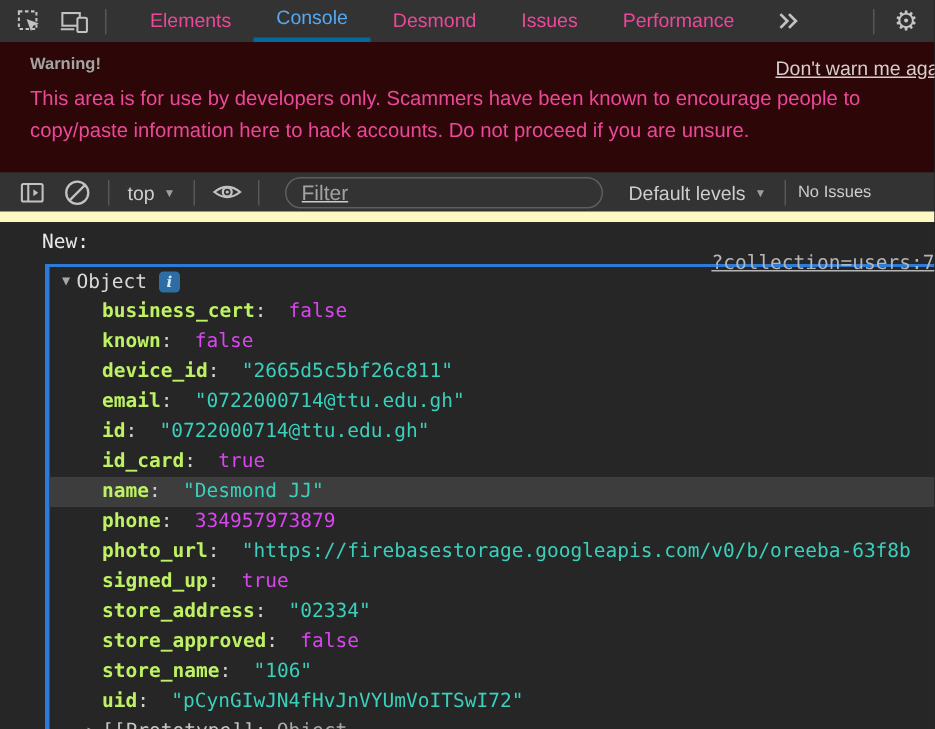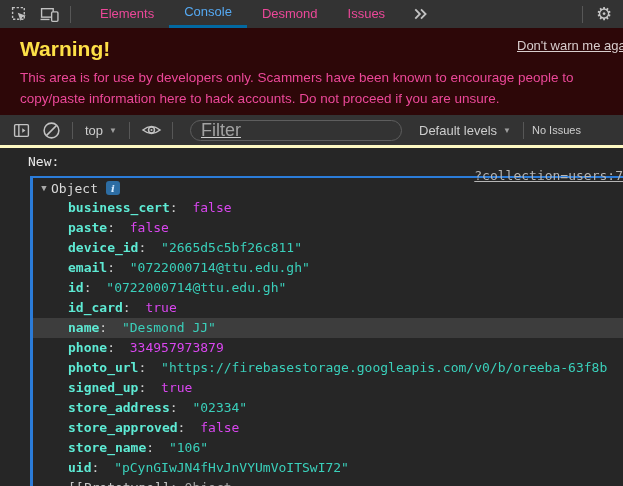--- a/index.html
+++ b/index.html
@@ -27,39 +27,39 @@
   }
   .tab.active { color:#55a9f2; border-bottom:3px solid #0369a1; line-height:24px; }
   .spacer { flex:1; }
   .gear-glyph { font-size:18px; color:#c6c6c6; line-height:1; }
 
   
   .warning {
     position:absolute; top:28px; left:0; right:0; height:87px;
     background:#2d0708; padding:9px 0 0 20px;
   }
-  .warning-title { color:#fde047; font-size:21px; font-weight:bold; margin-bottom:6px; }
+  .warning-title { color:#a3a3a3; font-size:11px; font-weight:bold; margin-bottom:6px; }
   .warning-line { color:#ec4899; font-size:13.5px; line-height:21px; white-space:nowrap; }
   .dismiss {
     position:absolute; top:10px; left:517px; color:#d8cdcd; font-size:13px;
     text-decoration:underline; white-space:nowrap; cursor:pointer;
   }
 
   
   .toolbar {
     position:absolute; top:115px; left:0; right:0; height:33px;
     background:#333333; display:flex; align-items:center; padding-left:8px;
-    border-bottom:3px solid #fef9c3;
+    border-bottom:7px solid #fef9c3;
   }
   .drop { display:flex; align-items:center; gap:6px; color:#cecece; font-size:13px;
           margin:0 4px; cursor:pointer; white-space:nowrap; }
   .caret { font-size:8px; color:#9e9e9e; }
   .filter {
     width:212px; height:21px; border:1px solid #5e5e5e; border-radius:11px;
-    background:transparent; color:#cccccc; font-size:18px; padding:0 10px;
+    background:transparent; color:#cccccc; font-size:14px; padding:0 10px;
     margin:0 9px; outline:none; font-family:"Liberation Sans", sans-serif; flex:none;text-decoration:underline;
   }
   .filter::placeholder { color:#a2a2a2; }
   .issues { color:#cecece; font-size:11px; white-space:nowrap; cursor:pointer; }
 
   
   .console-area {
     position:absolute; top:148px; left:0; right:0; bottom:0;
     background:#262626; font-family:"DejaVu Sans Mono","Liberation Mono",monospace;
     font-size:13px;
@@ -77,21 +77,21 @@
          text-align:center; }
   .obj-title { margin-right:8px; }
   .info-badge {
     width:14px; height:14px; border-radius:3px; background:#2d6da3; color:#d7ecff;
     font-size:10px; font-weight:bold; font-style:italic;
     display:inline-flex; align-items:center; justify-content:center;
     font-family:"DejaVu Serif", serif; cursor:pointer;
   }
   .prop-row { height:20px; line-height:20px; padding-left:35px; white-space:nowrap; }
   .prop-row.highlight { background:#3d3d3d; }
-  .prop-name { color:#5eead4; font-weight:bold; }
+  .prop-name { color:#bef264; font-weight:bold; }
   .prop-name::after { content:":"; color:#d0d0d0; font-weight:normal; }
   .prop-value { margin-left:7px; }
   .val-string { color:#3ad0bb; }
   .val-boolean, .val-number { color:#d946ef; }
   .proto-row { height:20px; line-height:20px; display:flex; align-items:center;
                padding-left:21px; color:#c5c5c5; cursor:pointer; }
   .proto-row .tri { width:14px; }
   .proto-label::after { content:":"; color:#c5c5c5; }
   .proto-value { margin-left:7px; color:#a8a8a8; }
 </style>
@@ -111,20 +111,21 @@
       <path d="M0.5 12.7 H9" stroke="#c2c2c2" stroke-width="1.3"></path>
       <rect x="11" y="5.5" width="6" height="9" rx="1" fill="#333333" stroke="#c2c2c2" stroke-width="1.3"></rect>
     </svg>
   </span>
   <span class="vsep"></span>
   <div class="tab-strip">
       <div class="tab">Elements</div>
       <div class="tab active">Console</div>
       <div class="tab">Desmond</div>
       <div class="tab">Issues</div>
+      <div class="tab">Performance</div>
     </div>
   <span class="icon-btn" style="margin-left:8px;">
     <svg width="16" height="14" viewBox="0 0 14 12">
       <path d="M2 2 L6 6 L2 10 M7 2 L11 6 L7 10" fill="none" stroke="#c2c2c2" stroke-width="1.6"></path>
     </svg>
   </span>
   <span class="spacer"></span>
   <span class="vsep"></span>
   <span class="icon-btn" style="margin-right:6px;">
     <span class="gear-glyph">⚙</span>
@@ -187,21 +188,21 @@
       <span class="obj-title">Object</span>
       <span class="info-badge">i</span>
     </div>
 
     <div>
         <div class="prop-row">
     <span class="prop-name">business_cert</span>
     <span class="prop-value val-boolean">false</span>
   </div>
         <div class="prop-row">
-    <span class="prop-name">paste</span>
+    <span class="prop-name">known</span>
     <span class="prop-value val-boolean">false</span>
   </div>
         <div class="prop-row">
     <span class="prop-name">device_id</span>
     <span class="prop-value val-string">"2665d5c5bf26c811"</span>
   </div>
         <div class="prop-row">
     <span class="prop-name">email</span>
     <span class="prop-value val-string">"0722000714@ttu.edu.gh"</span>
   </div>

